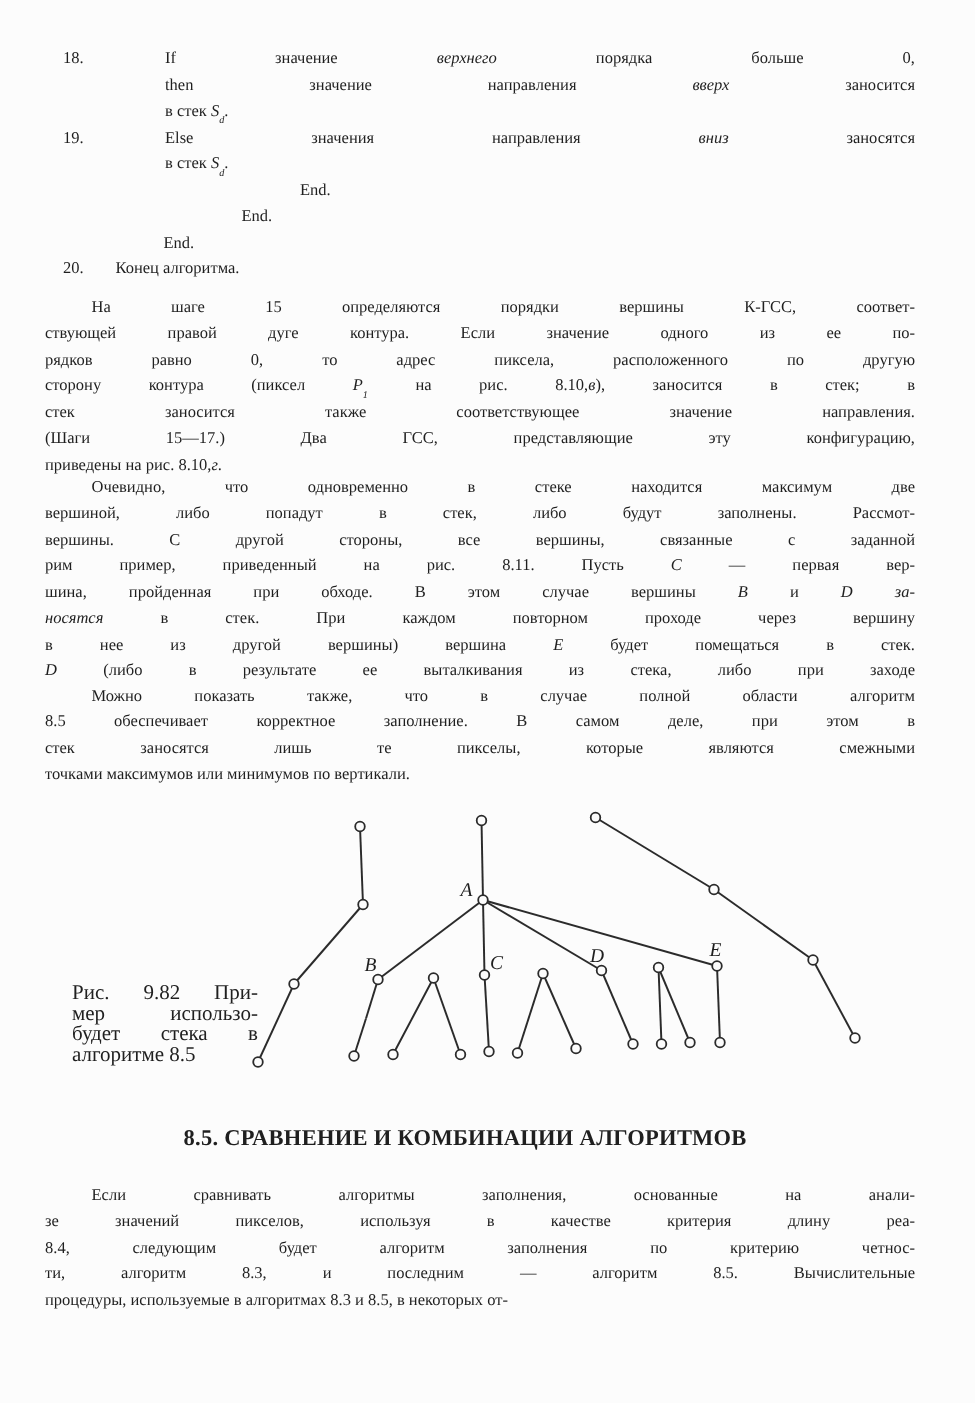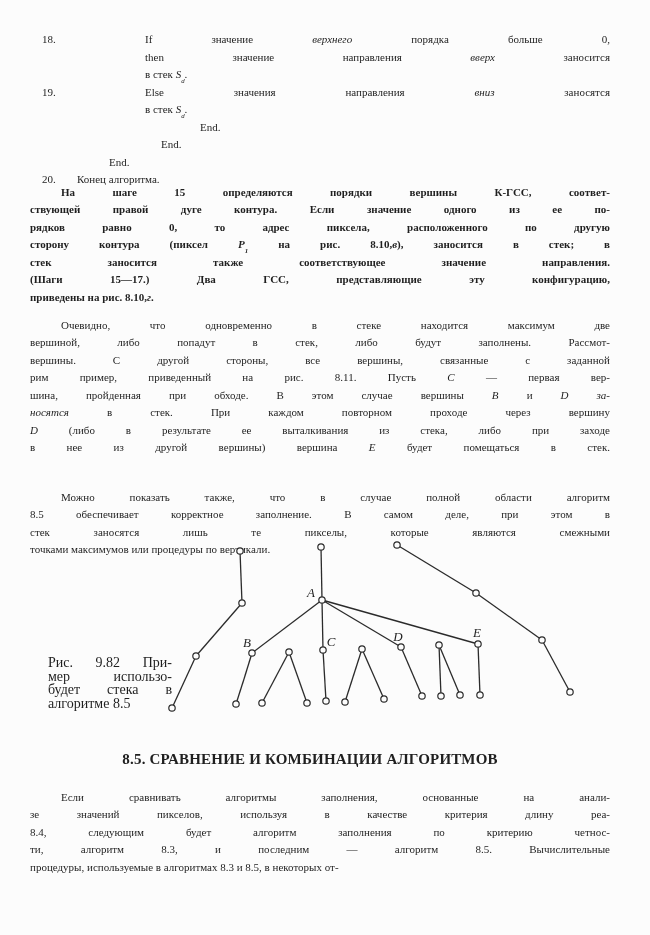--- a/index.html
+++ b/index.html
@@ -11,28 +11,28 @@
   .block{position:absolute;left:30px;width:580px;font-size:11px;line-height:17.45px;}
   .ln{min-height:17.45px;white-space:normal;}
   .j{text-align:justify;text-align-last:justify;}
   .it{font-style:italic;}
   sub{font-size:0.62em;line-height:0;position:relative;top:0.2em;}
 
   
   .alg{top:31px;}
   .alg .row{position:relative;line-height:17.55px;}
   .alg .num{position:absolute;left:12px;top:0;}
-  .alg .code{margin-left:115px;}
+  .alg .code{margin-left:80px;}
   .alg .end1{margin-left:170px;}
   .alg .end2{margin-left:131px;}
   .alg .end3{margin-left:79px;}
   .alg .t20{margin-left:47px;}
 
   
-  .p1{top:184px;font-weight:bold;} .p2{top:317px;} .p3{top:456px;margin-top:33px;} .p4{top:789px;}
+  .p1{top:197px;} .p2{top:317px;} .p3{top:456px;} .p4{top:789px;}
   .find{text-indent:31px;}
 
   
   .heading{
     position:absolute;left:20px;top:751px;width:580px;text-align:center;
     font-weight:bold;font-size:15px;letter-spacing:0.2px;
   }
 
   
   .fig-svg{position:absolute;left:140px;top:535px;width:450px;height:185px;}
@@ -96,29 +96,29 @@
     <div class="ln"><span>приведены на рис. 8.10,</span><span class="it">г</span><span>.</span></div>
   </div>
 
   <div class="block para p2">
     <div class="ln j find"><span>Очевидно, что одновременно в стеке находится максимум две</span></div>
     <div class="ln j"><span>вершиной, либо попадут в стек, либо будут заполнены. Рассмот-</span></div>
     <div class="ln j"><span>вершины. С другой стороны, все вершины, связанные с заданной</span></div>
     <div class="ln j"><span>рим пример, приведенный на рис. 8.11. Пусть </span><span class="it">C</span><span> — первая вер-</span></div>
     <div class="ln j"><span>шина, пройденная при обходе. В этом случае вершины </span><span class="it">B</span><span> и </span><span class="it">D</span><span> </span><span class="it">за-</span></div>
     <div class="ln j"><span class="it">носятся</span><span> в стек. При каждом повторном проходе через вершину</span></div>
+    <div class="ln j"><span>в нее из другой вершины) вершина </span><span class="it">E</span><span> будет помещаться в стек.</span></div>
     <div class="ln j"><span class="it">D</span><span> (либо в результате ее выталкивания из стека, либо при заходе</span></div>
-    <div class="ln j"><span>в нее из другой вершины) вершина </span><span class="it">E</span><span> будет помещаться в стек.</span></div>
   </div>
 
   <div class="block para p3">
     <div class="ln j find"><span>Можно показать также, что в случае полной области алгоритм</span></div>
     <div class="ln j"><span>8.5 обеспечивает корректное заполнение. В самом деле, при этом в</span></div>
     <div class="ln j"><span>стек заносятся лишь те пикселы, которые являются смежными</span></div>
-    <div class="ln"><span>точками максимумов или процедуры по вертикали.</span></div>
+    <div class="ln"><span>точками максимумов или минимумов по вертикали.</span></div>
   </div>
 
   <svg class="fig-svg" xmlns="http://www.w3.org/2000/svg" viewBox="140 535 450 185">
       <line x1="240" y1="551" x2="242" y2="603"></line>
       <line x1="242" y1="603" x2="196" y2="656"></line>
       <line x1="196" y1="656" x2="172" y2="708"></line>
       <line x1="321" y1="547" x2="322" y2="600"></line>
       <line x1="322" y1="600" x2="252" y2="653"></line>
       <line x1="322" y1="600" x2="323" y2="650"></line>
       <line x1="322" y1="600" x2="401" y2="647"></line>

